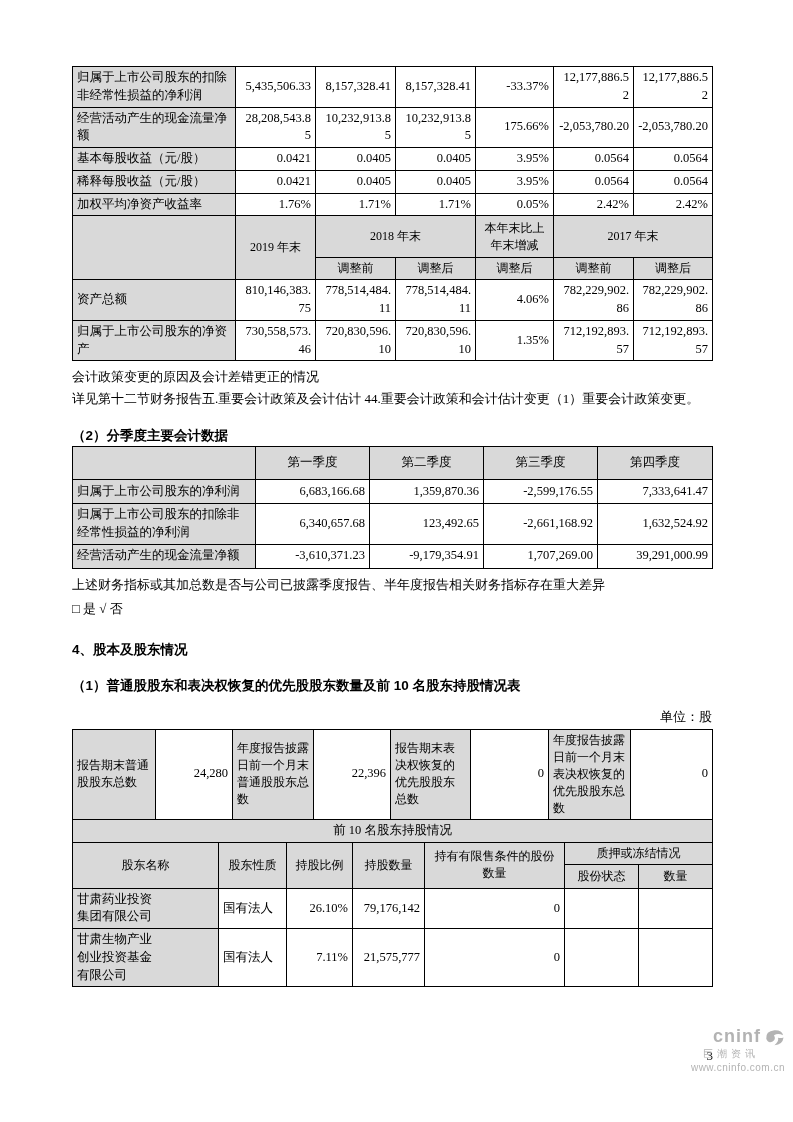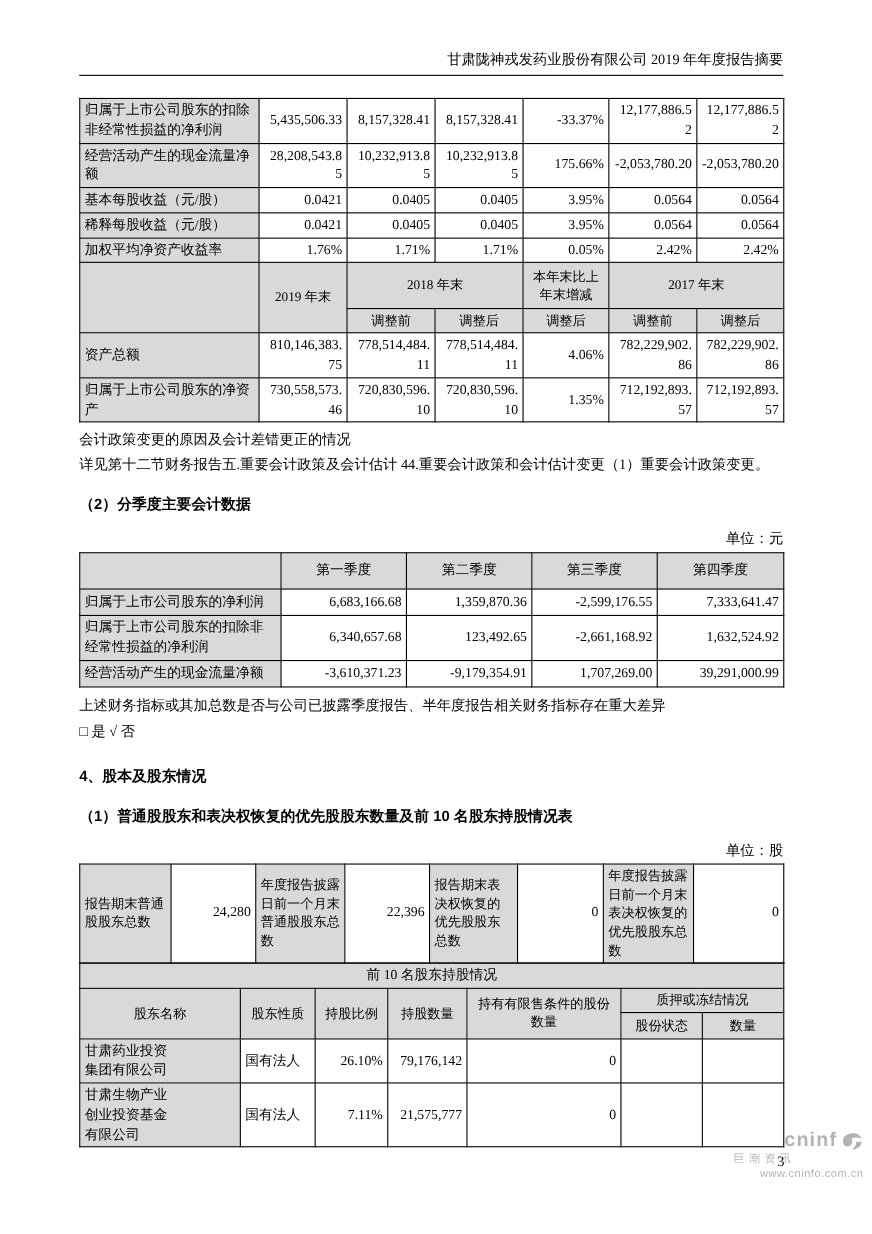--- a/index.html
+++ b/index.html
@@ -32,33 +32,32 @@
   .note{font-size:13px;line-height:22px;margin-top:5px;}
   .sec-title{font-family:"Liberation Sans","DejaVu Sans",sans-serif;
     font-weight:bold;font-size:13.5px;margin-top:16px;line-height:20px;}
   .sec-title.big{margin-top:20px;}
   .unit{font-size:13px;text-align:right;width:640px;margin-top:12px;margin-bottom:3px;}
   .qtable{margin-top:0;}
   .yesno{font-size:13px;line-height:22px;margin-top:2px;}
   .counts-table{margin-top:0;}
   .top10-table{margin-top:-1px;}
   .page-num{position:absolute;top:1048px;right:80px;font-size:13px;}
-  .cninfo{position:absolute;top:1027px;right:8px;
+  .cninfo{position:absolute;top:1027px;right:8px;text-align:right;
     color:#b3b3b3;font-family:"Liberation Sans","DejaVu Sans",sans-serif;line-height:1.1;}
   .cninfo .row1{display:flex;align-items:center;justify-content:flex-end;gap:2px;}
   .cninfo .word{font-size:18px;font-weight:bold;letter-spacing:1px;}
   .cninfo .cn{font-size:10px;letter-spacing:4px;margin-top:1px;margin-right:26px;}
   .cninfo .url{font-size:10px;margin-top:3px;letter-spacing:.5px;margin-left:24px;}
 </style>
 </head>
 <body>
 
 <div class="page">
 
-  <div class="doc-header">甘肃陇神戎发药业股份有限公司 2019 年年度报告摘要</div>
 
   <table class="t1">
     <colgroup>
       <col style="width:163px">
         <col style="width:80px">
         <col style="width:80px">
       <col style="width:80px">
         <col style="width:78px">
         <col style="width:80px">
         <col style="width:79px">
@@ -141,21 +140,20 @@
         <td class="num">712,192,893.57</td>
         <td class="num">712,192,893.57</td>
       </tr>
     </tbody>
   </table>
 
   <div class="note">会计政策变更的原因及会计差错更正的情况</div>
   <div class="note" style="margin-top:0">详见第十二节财务报告五.重要会计政策及会计估计 44.重要会计政策和会计估计变更（1）重要会计政策变更。</div>
 
   <div class="sec-title">（2）分季度主要会计数据</div>
-  <div class="unit">单位：元</div>
 
   <table class="qtable">
     <colgroup>
       <col style="width:183px">
         <col style="width:114px">
         <col style="width:114px">
       <col style="width:114px">
         <col style="width:115px">
     </colgroup>
     <tbody>

